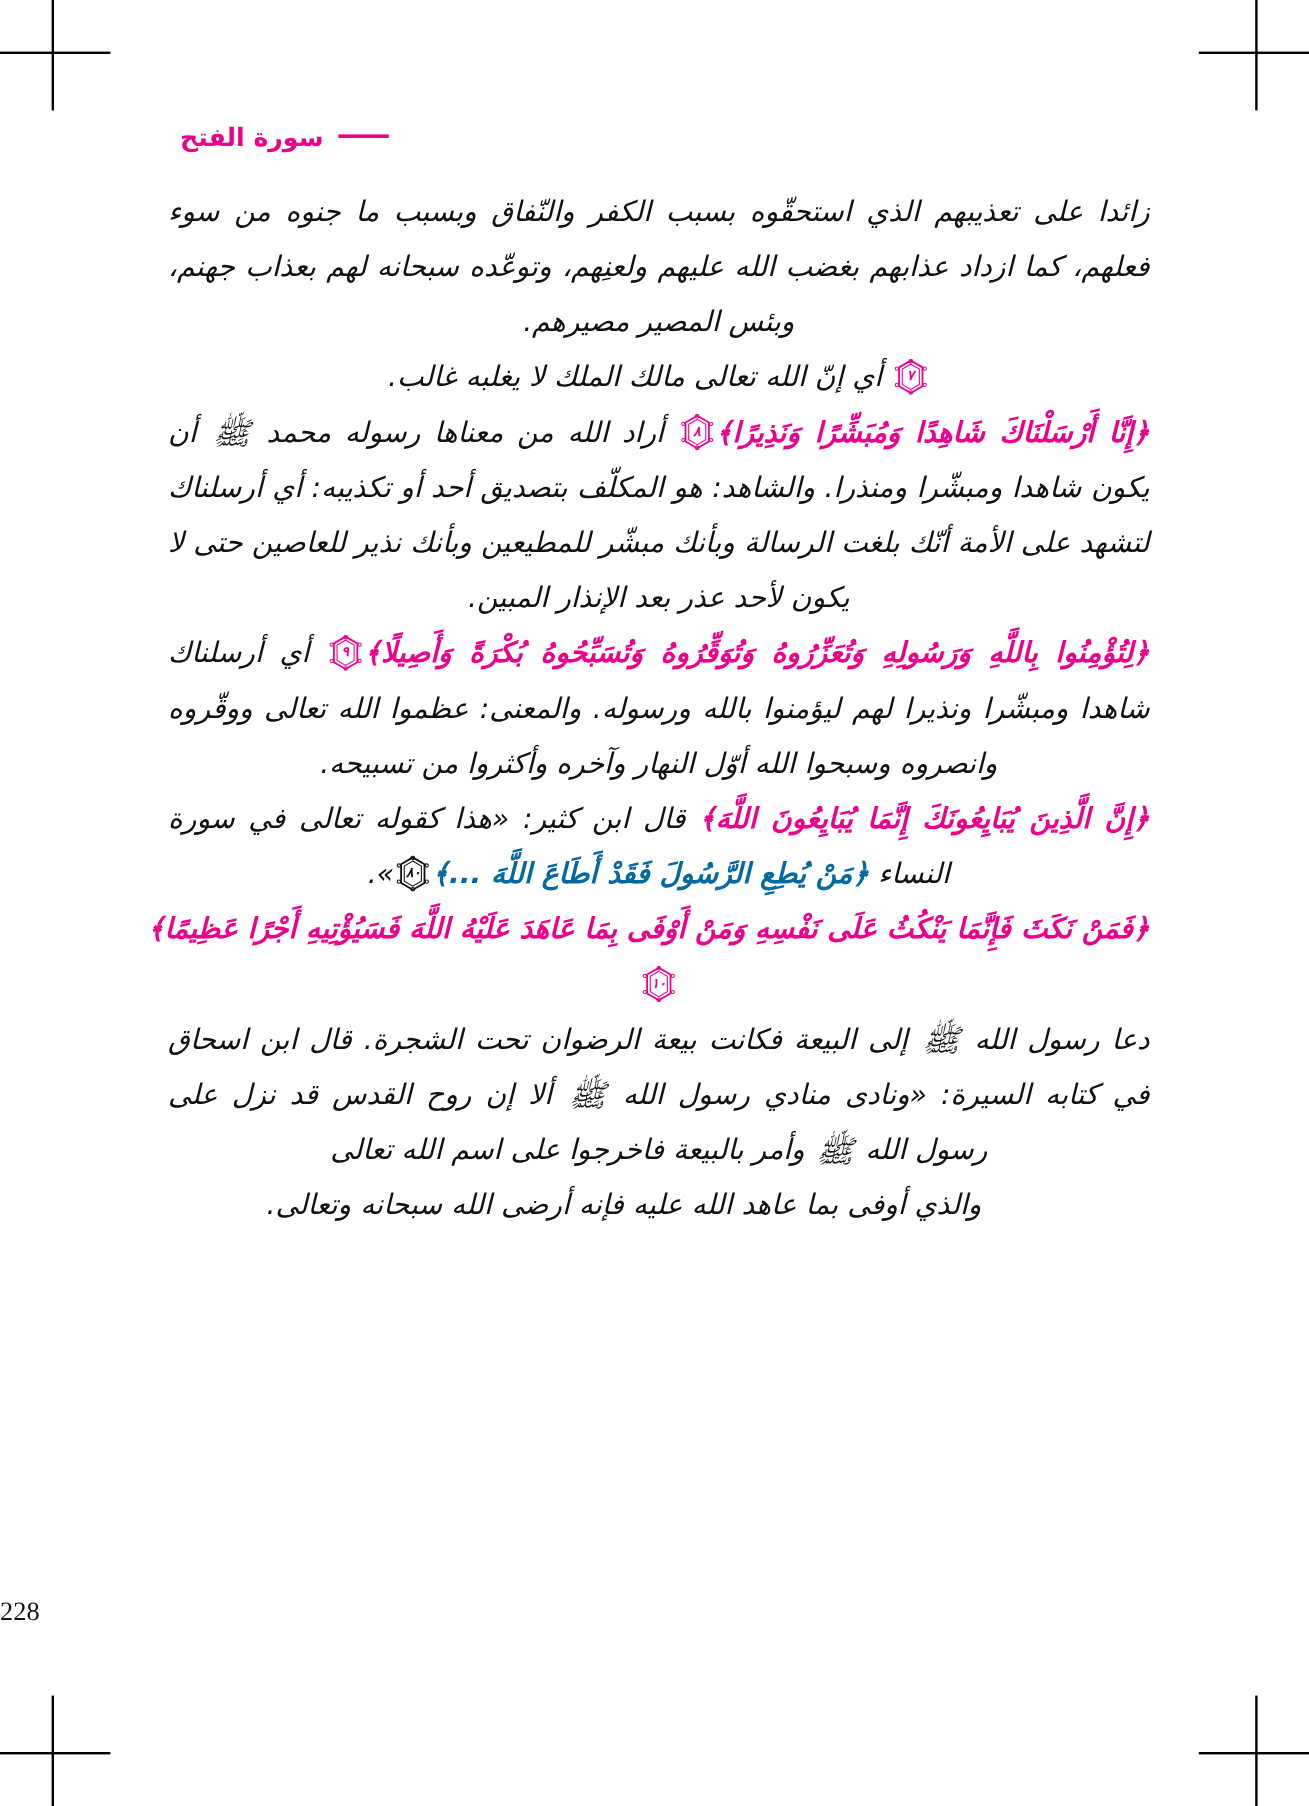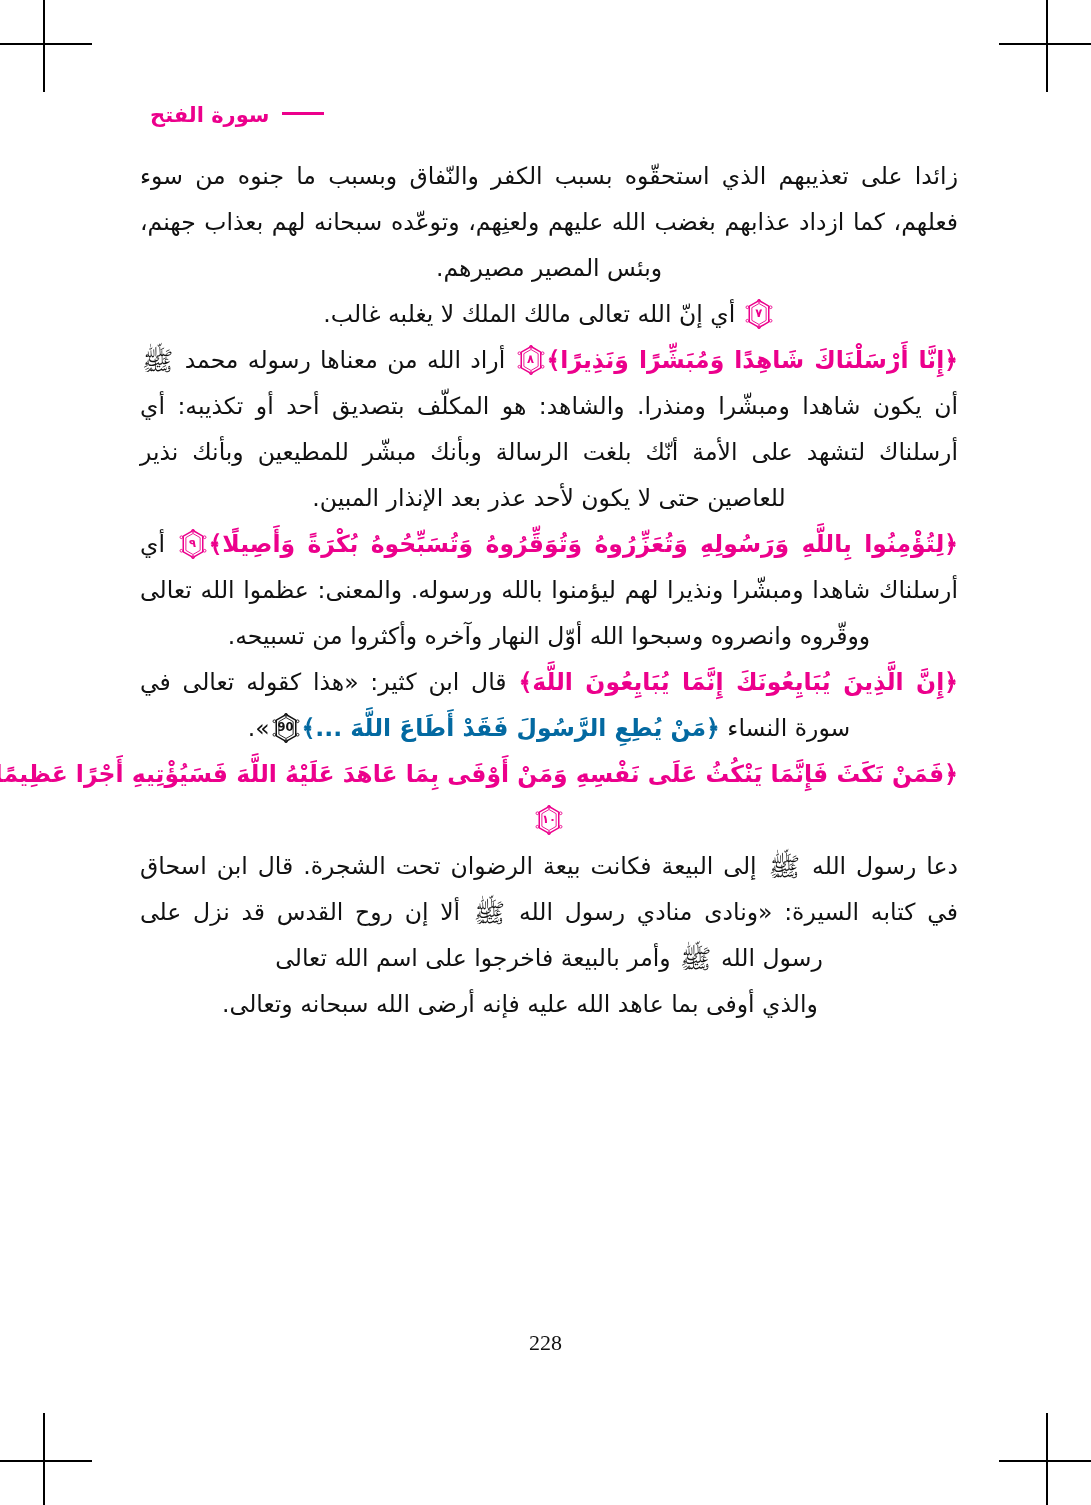--- a/index.html
+++ b/index.html
@@ -71,20 +71,21 @@
 
   
   .body-text {
     direction: rtl;
     text-align: justify;
     text-align-last: center;
     color: #111111;
     font-size: 23.5px;
     line-height: 46px;
     font-family: "DejaVu Sans", "Liberation Sans", sans-serif;
+    font-style: italic;
   }
 
   p.para {
     margin: 0 0 0 0;
     direction: rtl;
     text-align: justify;
     text-align-last: center;
   }
 
   p.para.indent-first {
@@ -140,21 +141,21 @@
     color: #111111;
     margin: 0 2px;
   }
 
   
   .folio {
     position: absolute;
     left: 0;
     right: 0;
     top: 1330px;
-    text-align: center;
+    text-align: left;
     font-size: 22px;
     color: #111111;
     font-family: "Liberation Serif", "DejaVu Serif", serif;
     direction: ltr;
   }
 </style>
 </head>
 <body>
 
 <div class="page">
@@ -209,21 +210,21 @@
             </svg><span class="num">٩</span></span><span> أي أرسلناك شاهدا ومبشّرا ونذيرا لهم ليؤمنوا بالله ورسوله. والمعنى: عظموا الله تعالى ووقّروه وانصروه وسبحوا الله أوّل النهار وآخره وأكثروا من تسبيحه.</span></p>
         <p class="para"><span class="quran">﴿إِنَّ الَّذِينَ يُبَايِعُونَكَ إِنَّمَا يُبَايِعُونَ اللَّهَ﴾</span><span> قال ابن كثير: «هذا كقوله تعالى في سورة النساء </span><span class="quran-dark">﴿مَنْ يُطِعِ الرَّسُولَ فَقَدْ أَطَاعَ اللَّهَ ...﴾</span><span class="ayah-mark ayah-dark"><svg class="rosette" viewBox="0 0 40 40" xmlns="http://www.w3.org/2000/svg">
               <polygon points="20,2 33,9.5 33,30.5 20,38 7,30.5 7,9.5" fill="none" stroke="#111111" stroke-width="2"></polygon>
               <polygon points="20,6 29.5,11.5 29.5,28.5 20,34 10.5,28.5 10.5,11.5" fill="none" stroke="#111111" stroke-width="1.2"></polygon>
               <circle cx="20" cy="2.5" r="2" fill="none" stroke="#111111" stroke-width="1.2"></circle>
               <circle cx="20" cy="37.5" r="2" fill="none" stroke="#111111" stroke-width="1.2"></circle>
               <circle cx="4.5" cy="11" r="1.8" fill="none" stroke="#111111" stroke-width="1.2"></circle>
               <circle cx="35.5" cy="11" r="1.8" fill="none" stroke="#111111" stroke-width="1.2"></circle>
               <circle cx="4.5" cy="29" r="1.8" fill="none" stroke="#111111" stroke-width="1.2"></circle>
               <circle cx="35.5" cy="29" r="1.8" fill="none" stroke="#111111" stroke-width="1.2"></circle>
-            </svg><span class="num">90</span></span><span>».</span></p>
+            </svg><span class="num">٨٠</span></span><span>».</span></p>
         <p class="para"><span class="quran">﴿فَمَنْ نَكَثَ فَإِنَّمَا يَنْكُثُ عَلَى نَفْسِهِ وَمَنْ أَوْفَى بِمَا عَاهَدَ عَلَيْهُ اللَّهَ فَسَيُؤْتِيهِ أَجْرًا عَظِيمًا﴾</span><span class="ayah-mark ayah-pink"><svg class="rosette" viewBox="0 0 40 40" xmlns="http://www.w3.org/2000/svg">
               <polygon points="20,2 33,9.5 33,30.5 20,38 7,30.5 7,9.5" fill="none" stroke="#EC008C" stroke-width="2"></polygon>
               <polygon points="20,6 29.5,11.5 29.5,28.5 20,34 10.5,28.5 10.5,11.5" fill="none" stroke="#EC008C" stroke-width="1.2"></polygon>
               <circle cx="20" cy="2.5" r="2" fill="none" stroke="#EC008C" stroke-width="1.2"></circle>
               <circle cx="20" cy="37.5" r="2" fill="none" stroke="#EC008C" stroke-width="1.2"></circle>
               <circle cx="4.5" cy="11" r="1.8" fill="none" stroke="#EC008C" stroke-width="1.2"></circle>
               <circle cx="35.5" cy="11" r="1.8" fill="none" stroke="#EC008C" stroke-width="1.2"></circle>
               <circle cx="4.5" cy="29" r="1.8" fill="none" stroke="#EC008C" stroke-width="1.2"></circle>
               <circle cx="35.5" cy="29" r="1.8" fill="none" stroke="#EC008C" stroke-width="1.2"></circle>
             </svg><span class="num">١٠</span></span></p>

